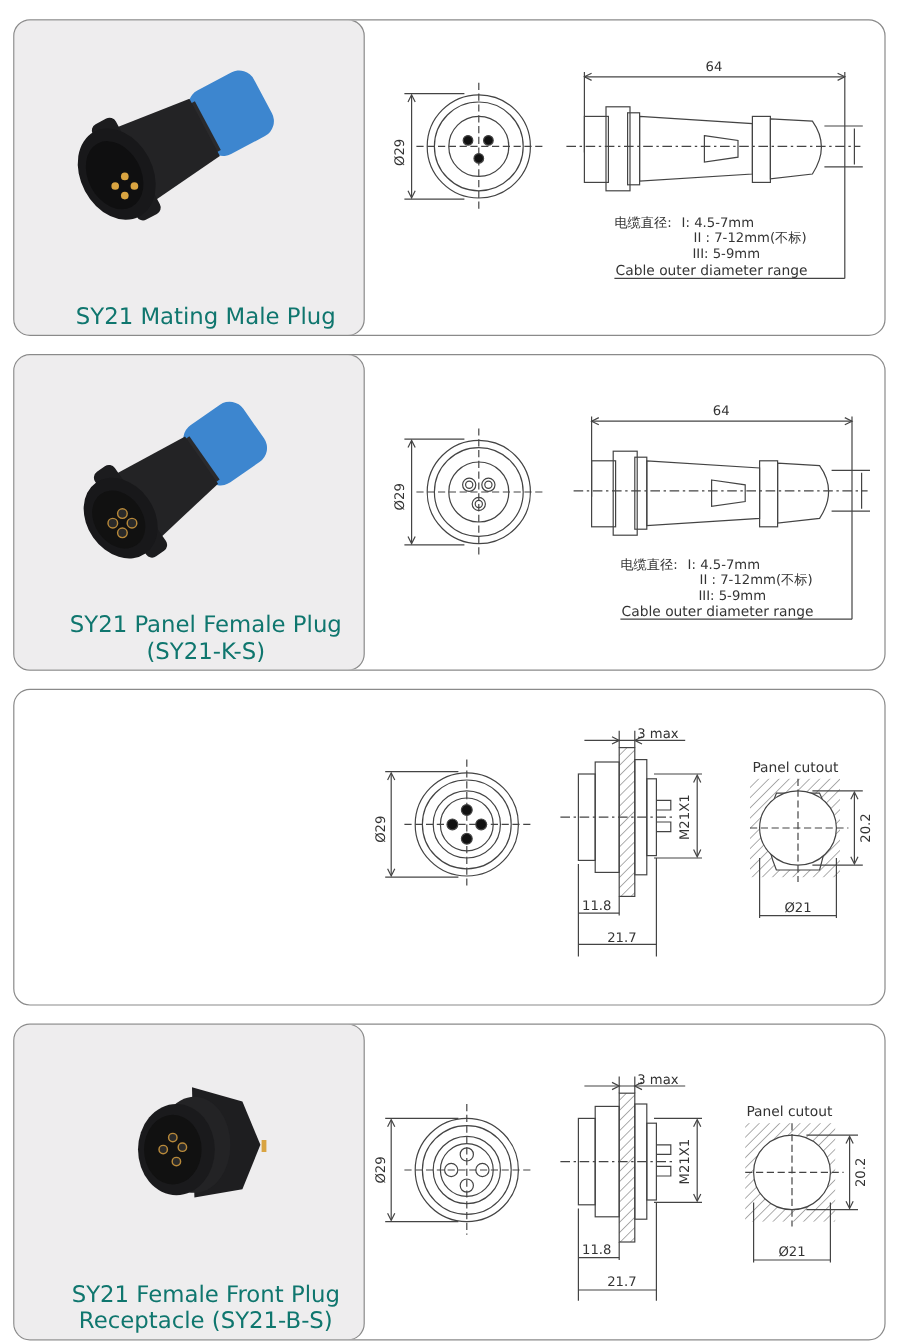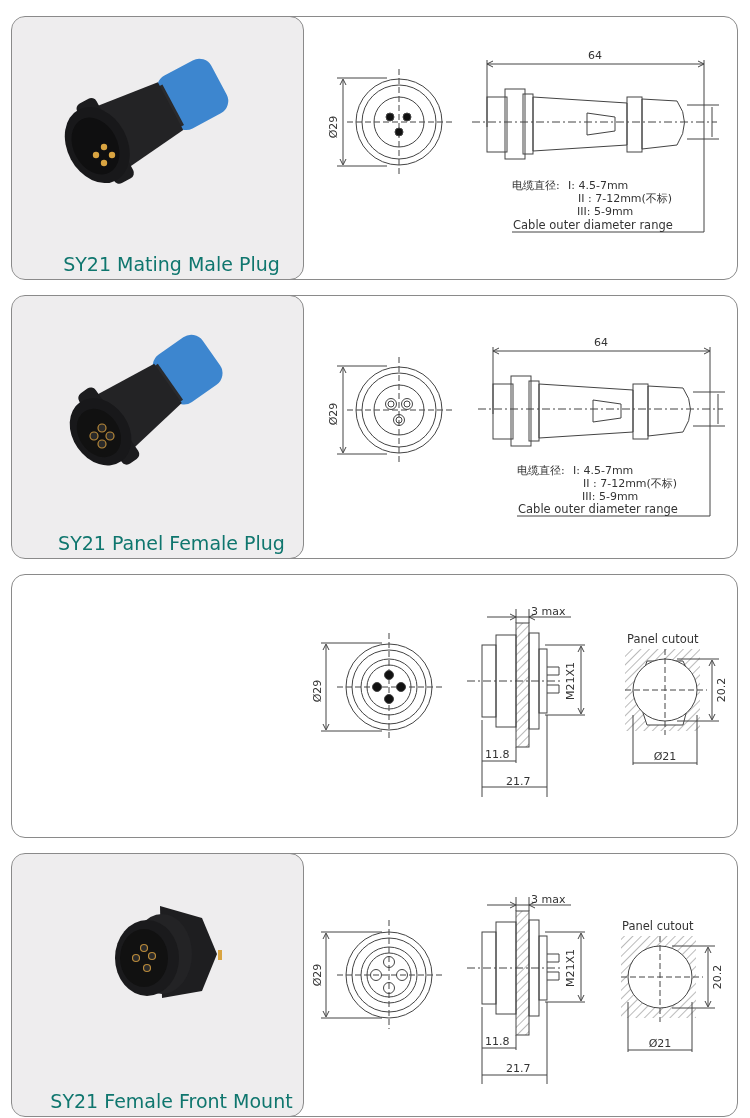--- a/index.html
+++ b/index.html
@@ -100,20 +100,21 @@
         <ellipse cx="42" cy="85" rx="28" ry="36" fill="#18181a"></ellipse>
         <ellipse cx="40" cy="85" rx="20" ry="26" fill="#111"></ellipse>
       </g>
       <circle cx="50" cy="122" r="4" fill="#2a2a2a" stroke="#b8893a" stroke-width="1.2"></circle>
       <circle cx="42" cy="130" r="4" fill="#2a2a2a" stroke="#b8893a" stroke-width="1.2"></circle>
       <circle cx="58" cy="130" r="4" fill="#2a2a2a" stroke="#b8893a" stroke-width="1.2"></circle>
       <circle cx="50" cy="138" r="4" fill="#2a2a2a" stroke="#b8893a" stroke-width="1.2"></circle>
     </svg>
     <div class="caption">
       <div>SY21 Panel Female Plug</div>
+      <div>(SY21-K-S)</div>
     </div>
   </div>
   <div class="drawing">
     <svg width="430" height="262" viewBox="0 0 430 262" fill="none" stroke="#444" stroke-width="1">
       <g>
         <line x1="30" y1="70" x2="80" y2="70"></line>
           <line x1="30" y1="158" x2="80" y2="158"></line>
         <line x1="36" y1="72" x2="36" y2="156"></line>
         <path d="M33 77 L36 71 L39 77 M33 151 L36 157 L39 151"></path>
         <circle cx="92" cy="114" r="43"></circle>
@@ -236,21 +237,22 @@
       <rect x="166" y="86" width="4" height="10" fill="#d9a441"></rect>
       <ellipse cx="110" cy="90" rx="30" ry="40" fill="#232325"></ellipse>
       <ellipse cx="95" cy="94" rx="32" ry="38" fill="#1a1a1c"></ellipse>
       <ellipse cx="92" cy="94" rx="24" ry="29" fill="#111"></ellipse>
       <circle cx="92" cy="84" r="3.5" fill="#2a2a2a" stroke="#b8893a" stroke-width="1.2"></circle>
       <circle cx="84" cy="94" r="3.5" fill="#2a2a2a" stroke="#b8893a" stroke-width="1.2"></circle>
       <circle cx="100" cy="92" r="3.5" fill="#2a2a2a" stroke="#b8893a" stroke-width="1.2"></circle>
       <circle cx="95" cy="104" r="3.5" fill="#2a2a2a" stroke="#b8893a" stroke-width="1.2"></circle>
     </svg>
     <div class="caption">
-      <div>SY21 Female Front Mount</div>
+      <div>SY21 Female Front Plug</div>
+      <div>Receptacle (SY21-B-S)</div>
     </div>
   </div>
   <div class="drawing">
     <svg width="430" height="262" viewBox="0 0 430 262" fill="none" stroke="#444" stroke-width="1">
       <g>
         <line x1="14" y1="78" x2="75" y2="78"></line>
           <line x1="14" y1="164" x2="75" y2="164"></line>
         <line x1="19" y1="80" x2="19" y2="162"></line>
         <path d="M16 85 L19 79 L22 85 M16 157 L19 163 L22 157"></path>
         <circle cx="82" cy="121" r="43"></circle>

